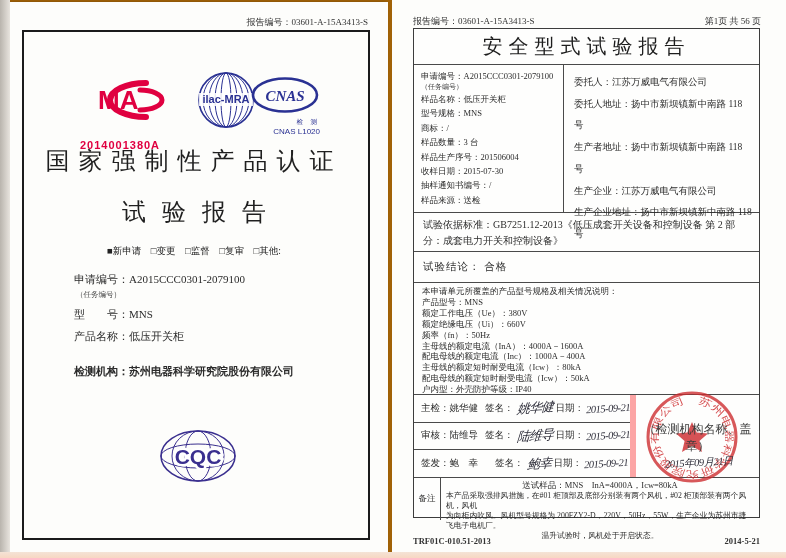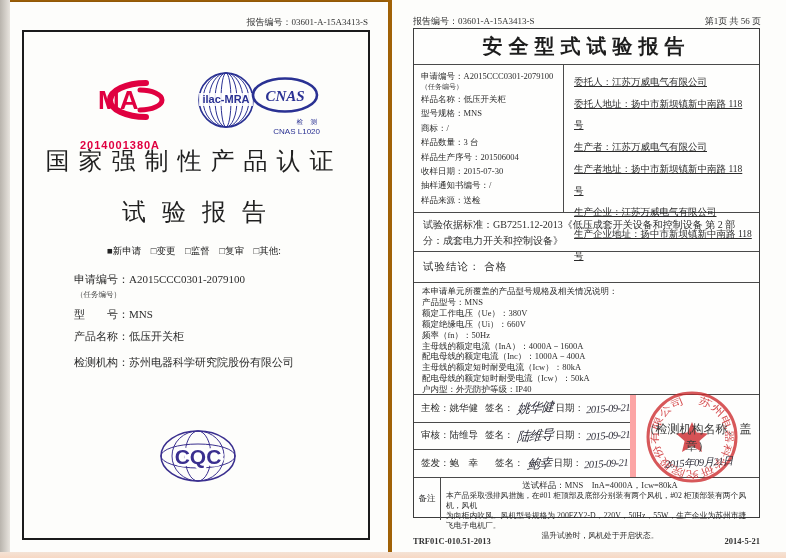--- a/index.html
+++ b/index.html
@@ -25,37 +25,37 @@
   .cnas-sub2{font-size:8px;color:#2a3193;font-family:"Liberation Sans",sans-serif;}
   .cover-title1{position:absolute;left:12px;top:143px;width:344px;text-align:center;
                 font-size:24px;letter-spacing:9px;color:#1f1f1f;}
   .cover-title2{position:absolute;left:12px;top:194px;width:344px;text-align:center;
                 font-size:24px;letter-spacing:16px;color:#1f1f1f;text-indent:16px;}
   .cover-checks{position:absolute;left:12px;top:243px;width:344px;text-align:center;
                 font-size:9.5px;color:#222;}
   .cover-fields{position:absolute;left:64px;top:270px;width:290px;font-size:11px;}
   .cover-fields .f{margin-bottom:7px;}
   .cover-fields .f-small{font-size:7.5px;color:#444;margin:-4px 0 7px 2px;}
-  .cover-fields .f-gap{margin-top:11px;}
+  .cover-fields .f-gap{margin-top:20px;font-weight:bold;}
   .logo-cqc{position:absolute;left:148px;top:426px;}
 
   
   .r-head{position:absolute;left:21px;top:15px;width:348px;display:flex;justify-content:space-between;
           font-size:9px;color:#333;}
   .r-table{position:absolute;left:21px;top:28px;width:347px;height:490px;border:1.5px solid #3c3c3c;
            box-sizing:border-box;background:#fefefd;}
   .row{border-bottom:1px solid #4a4a4a;box-sizing:border-box;position:relative;}
   .row-title{height:36px;display:flex;align-items:center;justify-content:center;
-             font-size:20px;letter-spacing:6px;color:#1d1d1d;font-weight:bold;}
+             font-size:20px;letter-spacing:6px;color:#1d1d1d;}
   .row-info{height:148px;display:flex;}
   .info-l{width:150px;box-sizing:border-box;border-right:1px solid #4a4a4a;padding:5px 4px 0 7px;}
   .info-l .il{font-size:8.5px;height:14.4px;line-height:13px;white-space:nowrap;}
   .info-l .il.first{height:11px;}
   .info-l .il.small{font-size:7px;height:12px;color:#444;}
-  .info-r{flex:1;padding:7px 6px 0 10px;box-sizing:border-box;text-decoration:underline;}
+  .info-r{flex:1;padding:7px 6px 0 10px;box-sizing:border-box;}
   .info-r .ir{font-size:9.5px;line-height:21.7px;min-height:21.7px;}
   .row-standard{height:39px;padding:4px 9px 0 9px;font-size:10px;line-height:16px;box-sizing:border-box;}
   .row-conclusion{height:31px;display:flex;align-items:center;padding-left:9px;font-size:10.5px;
                   letter-spacing:1px;box-sizing:border-box;}
   .row-specs{height:112px;padding:3px 8px 0 8px;box-sizing:border-box;}
   .row-specs .sp{font-size:8.5px;line-height:10.9px;white-space:nowrap;}
   .row-sign{height:83px;display:flex;}
   .sign-left{width:222px;border-right:6px solid #fca5a5;box-sizing:border-box;}
   .sign-row{height:27.6px;display:flex;align-items:center;padding-left:7px;font-size:9.5px;
             border-bottom:1px solid #4a4a4a;box-sizing:border-box;white-space:nowrap;}
@@ -160,21 +160,20 @@
           <div class="il">商标：/</div>
           <div class="il">样品数量：3 台</div>
           <div class="il">样品生产序号：201506004</div>
           <div class="il">收样日期：2015-07-30</div>
           <div class="il">抽样通知书编号：/</div>
           <div class="il">样品来源：送检</div>
         </div>
         <div class="info-r">
           <div class="ir">委托人：江苏万威电气有限公司</div>
           <div class="ir">委托人地址：扬中市新坝镇新中南路 118 号</div>
-          <div class="ir">生产者：江苏万威电气有限公司</div>
           <div class="ir">生产者地址：扬中市新坝镇新中南路 118 号</div>
           <div class="ir">生产企业：江苏万威电气有限公司</div>
           <div class="ir">生产企业地址：扬中市新坝镇新中南路 118 号</div>
         </div>
       </div>
 
       <div class="row row-standard">试验依据标准：GB7251.12-2013《低压成套开关设备和控制设备 第 2 部分：成套电力开关和控制设备》</div>
       <div class="row row-conclusion">试验结论： 合格</div>
 
       <div class="row row-specs">

